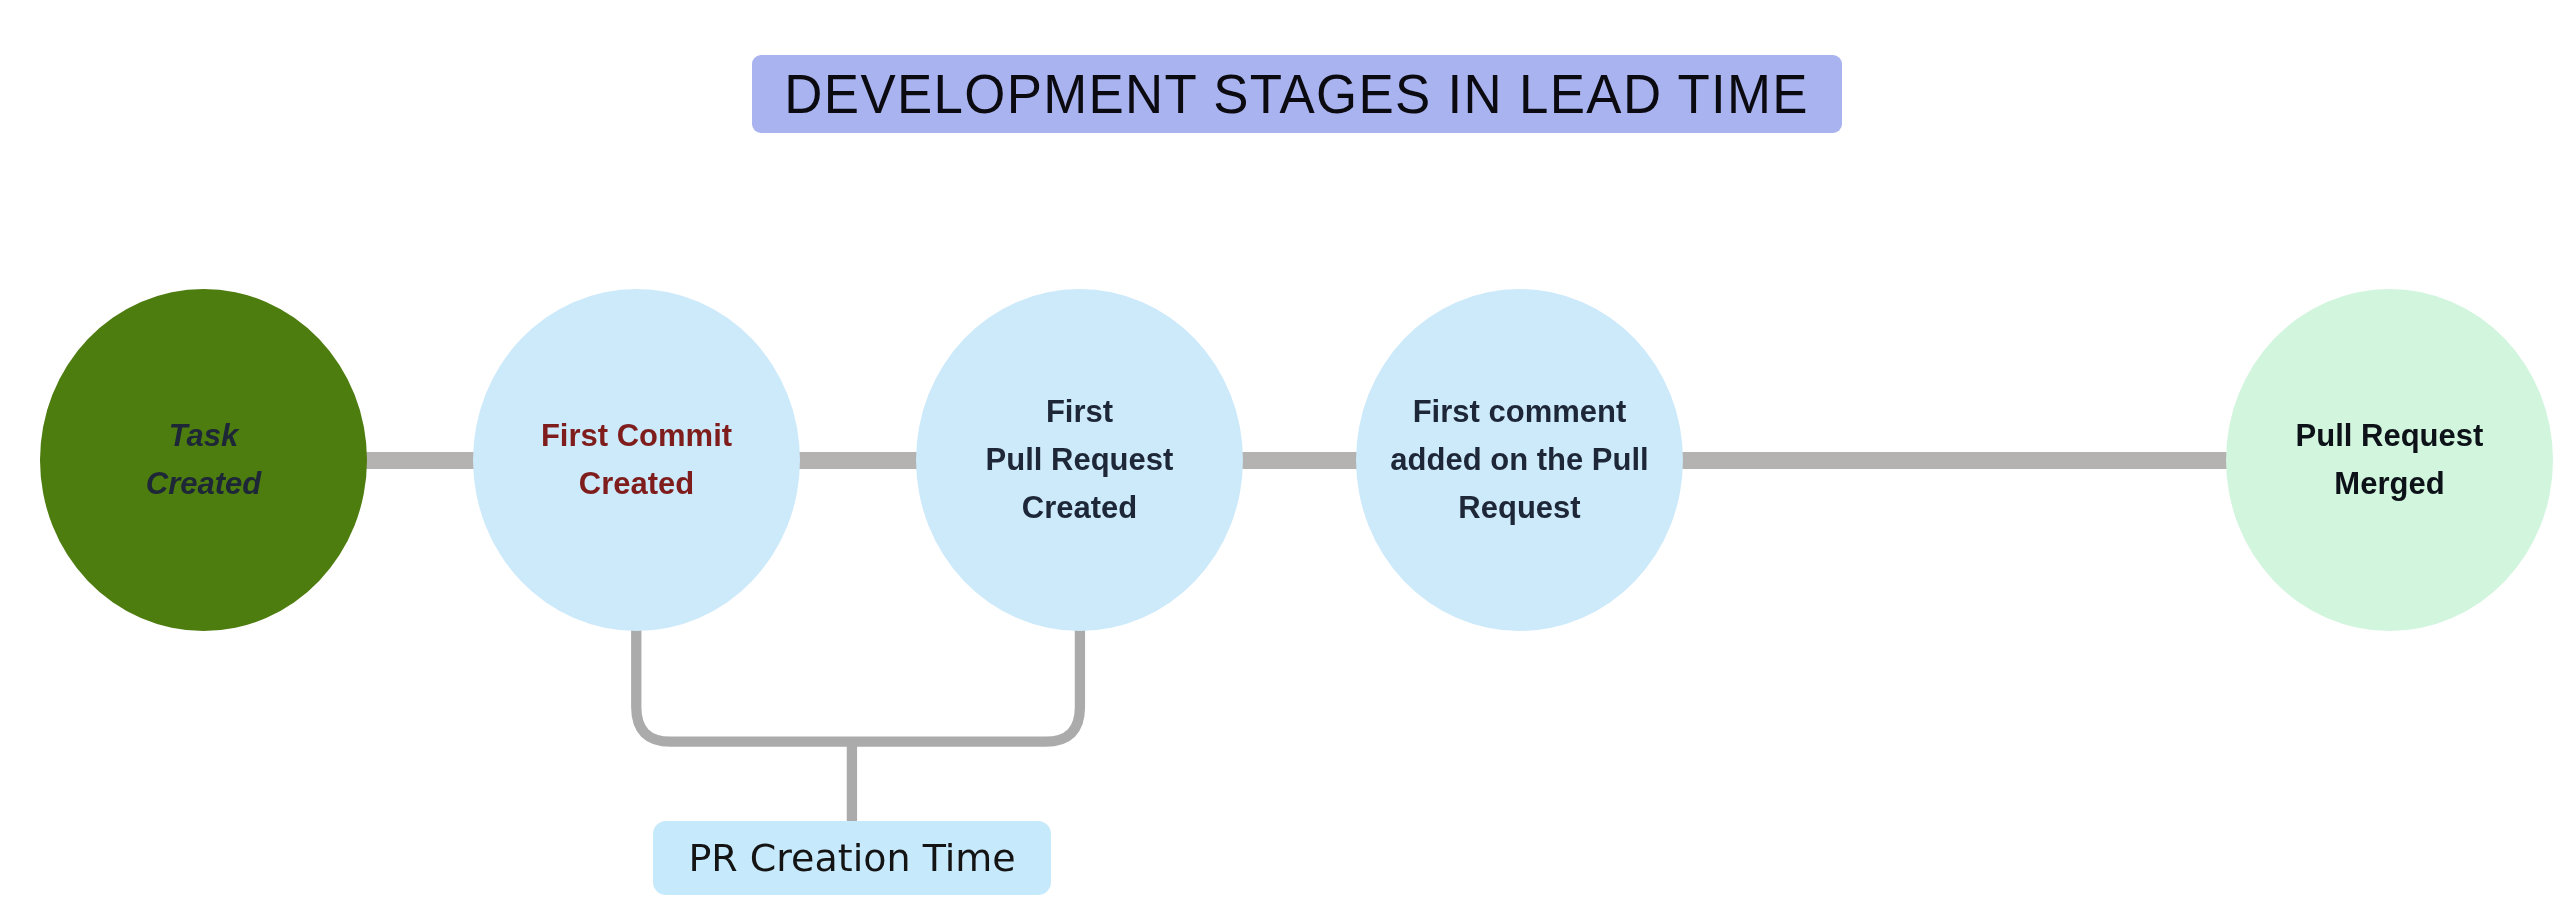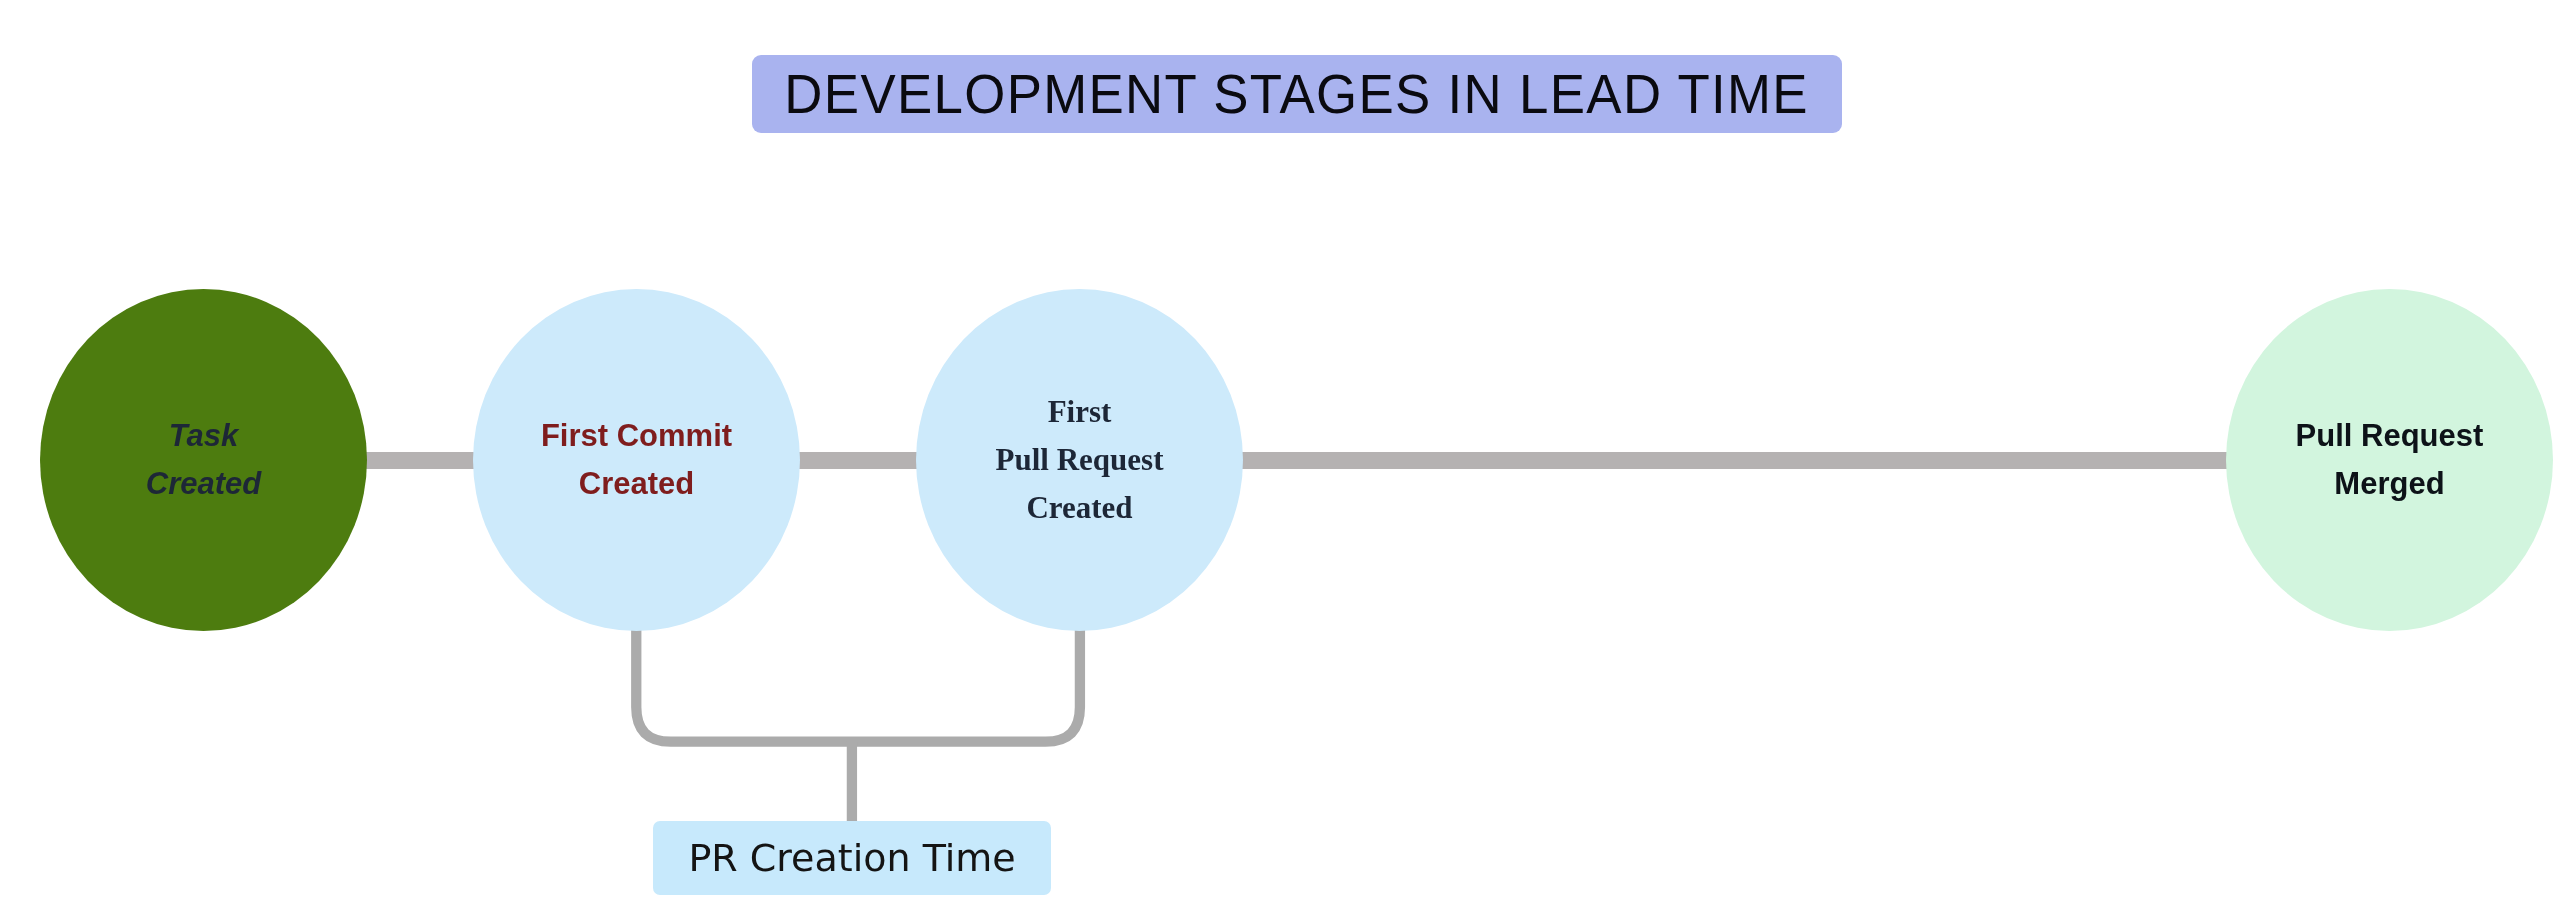--- a/index.html
+++ b/index.html
@@ -56,31 +56,31 @@
     z-index: 2;
   }
   .node-label {
     font-size: 31px;
     font-weight: 700;
     line-height: 1.55;
     white-space: pre-line;
   }
   .n1 { left: 40px;   }
   .n2 { left: 473px;  }
-  .n3 { left: 916px; font-family: Liberation Serif, serif; }
+  .n3 { left: 916px; }
   .n4 { left: 1356px; }
   .n5 { left: 1792px; }
   .n6 { left: 2226px; }
 
   
   .badge {
     position: absolute;
     left: 653px; top: 821px;
     width: 398px; height: 74px;
-    border-radius: 7px;
+    border-radius: 13px;
     display: flex; align-items: center; justify-content: center;
     z-index: 2;
   }
   .badge-text {
     font-family: "DejaVu Sans", sans-serif;
     font-size: 38px;
     font-weight: 400;
     white-space: nowrap;
   }
 </style>
@@ -109,20 +109,25 @@
     <span class="node-label" style="color: #7f1d1d;">First Commit
 Created</span>
   </div>
 
   <div class="node n3" style="background-color: rgb(205, 234, 251);">
     <span class="node-label" style="color: rgb(29, 39, 55);">First
 Pull Request
 Created</span>
   </div>
 
+  <div class="node n4" style="background-color: rgb(205, 234, 251);">
+    <span class="node-label" style="color: rgb(29, 39, 55);">First comment
+added on the Pull
+Request</span>
+  </div>
 
 
   <div class="node n6" style="background-color: rgb(210, 245, 222);">
     <span class="node-label" style="color: rgb(13, 18, 24);">Pull Request
 Merged</span>
   </div>
 
   <div class="badge" style="background-color: rgb(199, 233, 252);">
     <span class="badge-text" style="color: rgb(20, 20, 20);">PR Creation Time</span>
   </div>

